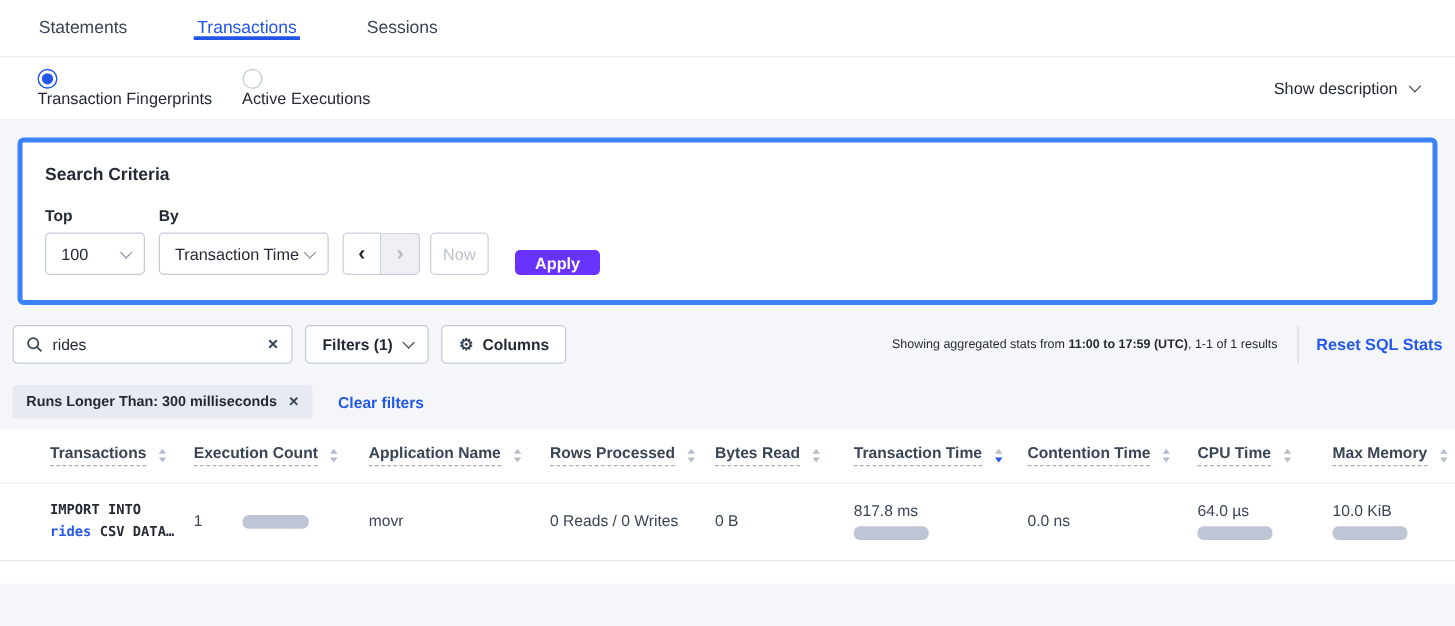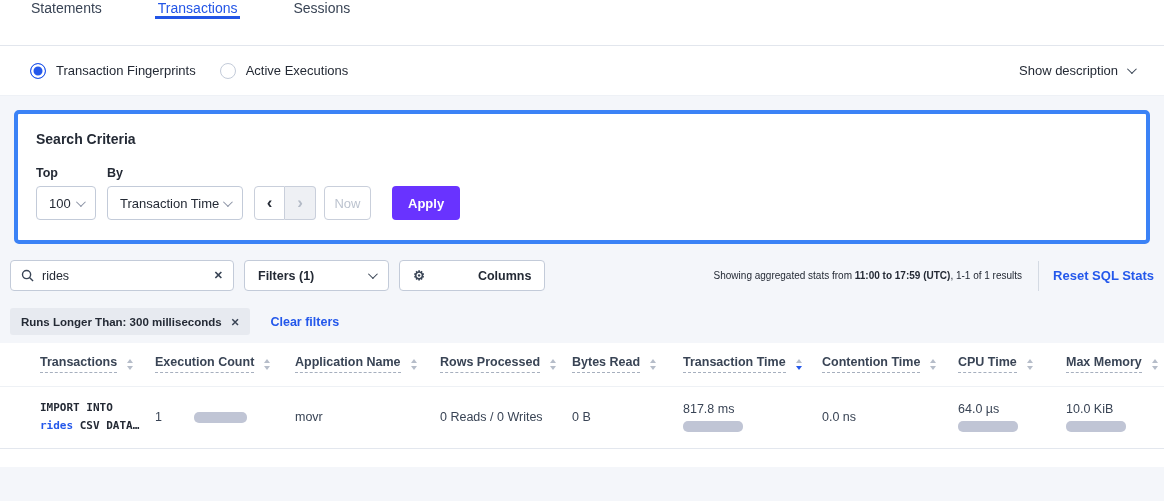--- a/index.html
+++ b/index.html
@@ -10,21 +10,21 @@
     color: #242a35;
     font-size: 13px;
   }
 
   
   .tabbar {
     background: #fff;
     height: 46px;
     border-bottom: 1px solid #e2e6ed;
     display: flex;
-    align-items: flex-start;
+    align-items: center;
     padding-left: 28px;
   }
   .tab {
     display: flex; align-items: center;
     margin-right: 50px;
     font-size: 14px;
     color: #394455;
     cursor: pointer;
     border-bottom: 3px solid transparent;
     padding: 0 3px;
@@ -32,21 +32,21 @@
   .tab.active { color: #2255e6; border-bottom-color: #2255e6; font-weight: 400; }
 
   
   .toggle-strip {
     background: #fff;
     height: 50px;
     display: flex; align-items: center;
     padding: 0 30px;
     border-bottom: 1px solid #eef1f6;
   }
-  .radio-opt { display: flex; align-items: flex-start; margin-right: 24px; cursor: pointer; }
+  .radio-opt { display: flex; align-items: flex-start; margin-right: 24px; cursor: pointer; flex-direction: column; }
   .radio-circle {
     width: 16px; height: 16px; border-radius: 50%;
     margin-right: 10px; flex: 0 0 auto;
   }
   .radio-circle.on { background: #2458eb; box-shadow: inset 0 0 0 2.5px #fff; border: 1px solid #2458eb; }
   .radio-circle.off { background: #fff; border: 1px solid #c3cbd9; }
   .radio-label { font-size: 13px; color: #242a35; }
   .strip-spacer { flex: 1; }
   .show-desc { display: flex; align-items: center; font-size: 13px; color: #242a35; cursor: pointer; }
 
@@ -76,21 +76,21 @@
     height: 34px;
     border: 1px solid #c3cbd9;
     border-radius: 4px;
     background: #fff;
     display: flex; align-items: center;
     padding: 0 12px;
     cursor: pointer;
     font-size: 13px; color: #242a35;
   }
   .selectbox .chev { margin-left: auto; }
-  .sel-top { width: 60px; }
+  .sel-top { width: 80px; }
   .sel-by { width: 136px; }
   .sel-time { width: 226px; padding: 0 14px 0 8px; }
   .time-badge {
     background: #dde3ed;
     color: #242a35;
     font-size: 11px; font-weight: 700;
     border-radius: 3px;
     padding: 4px 8px;
     margin-right: 12px;
   }
@@ -110,21 +110,21 @@
   }
   .now-btn {
     height: 34px; width: 47px;
     border: 1px solid #c9cfdb; border-radius: 4px;
     background: #fff; color: #bcc3cf;
     font-size: 13px;
     margin-right: 21px;
     cursor: default;
   }
   .apply-btn {
-    height: 34px;
+    height: 20px;
     padding: 0 16px;
     background: #6933ff;
     color: #fff;
     border: none; border-radius: 4px;
     font-size: 13px; font-weight: 700;
     cursor: pointer;
   }
 
   
   .results { padding: 0 10px; }
@@ -142,21 +142,20 @@
   .x-icon { color: #394455; font-size: 11px; font-weight: 700; cursor: pointer; }
   .tool-btn {
     height: 31px;
     margin-left: 10px;
     background: #fff;
     border: 1px solid #c3cbd9; border-radius: 4px;
     display: flex; align-items: center;
     padding: 0 13px;
     font-size: 12.5px; font-weight: 700; color: #242a35;
     cursor: pointer;
-    gap: 46px;
   }
   .tool-btn .chev { margin-left: 8px; }
   .gear { font-size: 13px; margin-right: 7px; color: #394455; }
   .toolbar-spacer { flex: 1; }
   .stats-text { font-size: 10px; color: #242a35; white-space: nowrap; }
   .stats-text b { font-weight: 700; }
   .v-divider { width: 1px; height: 30px; background: #d4dae3; margin: 0 14px 0 16px; }
   .blue-link { color: #2458eb; font-size: 13px; font-weight: 600; cursor: pointer; white-space: nowrap; }
 
   .filter-row { display: flex; align-items: center; margin-top: 17px; }

